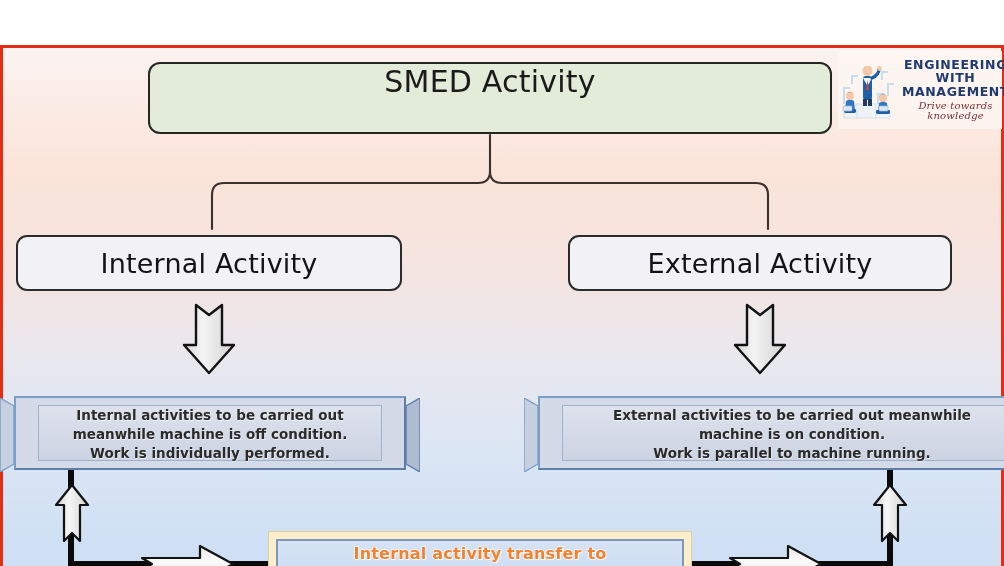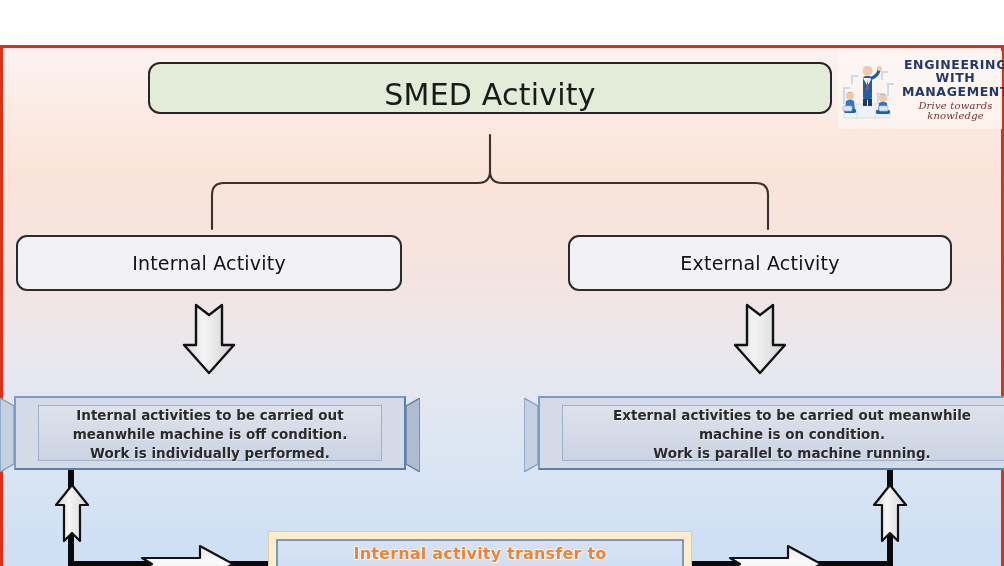--- a/index.html
+++ b/index.html
@@ -86,26 +86,26 @@
     letter-spacing: 0.2px;
     transform: scaleY(0.92);
   }
 
   
   #title-box {
     position: absolute;
     left: 148px;
     top: 17px;
     width: 684px;
-    height: 52px;
+    height: 72px;
     background: #e3ecd9;
     border: 2.5px solid #262626;
     border-radius: 12px;
     display: flex;
-    align-items: flex-end;
+    align-items: flex-start;
     justify-content: center;
     box-sizing: border-box;
   }
   #title-box .label {
     font-family: "DejaVu Sans", sans-serif;
     font-size: 30px;
     color: #1a1a1a;
     letter-spacing: 0.2px;
   }
 
@@ -128,21 +128,21 @@
     border-radius: 11px;
     display: flex;
     align-items: center;
     justify-content: center;
     box-sizing: border-box;
   }
   #mid-left  { left: 16px;  width: 386px; }
   #mid-right { left: 568px; width: 384px; }
   .mid-box .label {
     font-family: "DejaVu Sans", sans-serif;
-    font-size: 19px;
+    font-size: 27px;
     color: #131313;
     letter-spacing: 0.2px;
   }
 
   
   .down-arrow {
     position: absolute;
     top: 258px;
     width: 54px;
     height: 72px;

